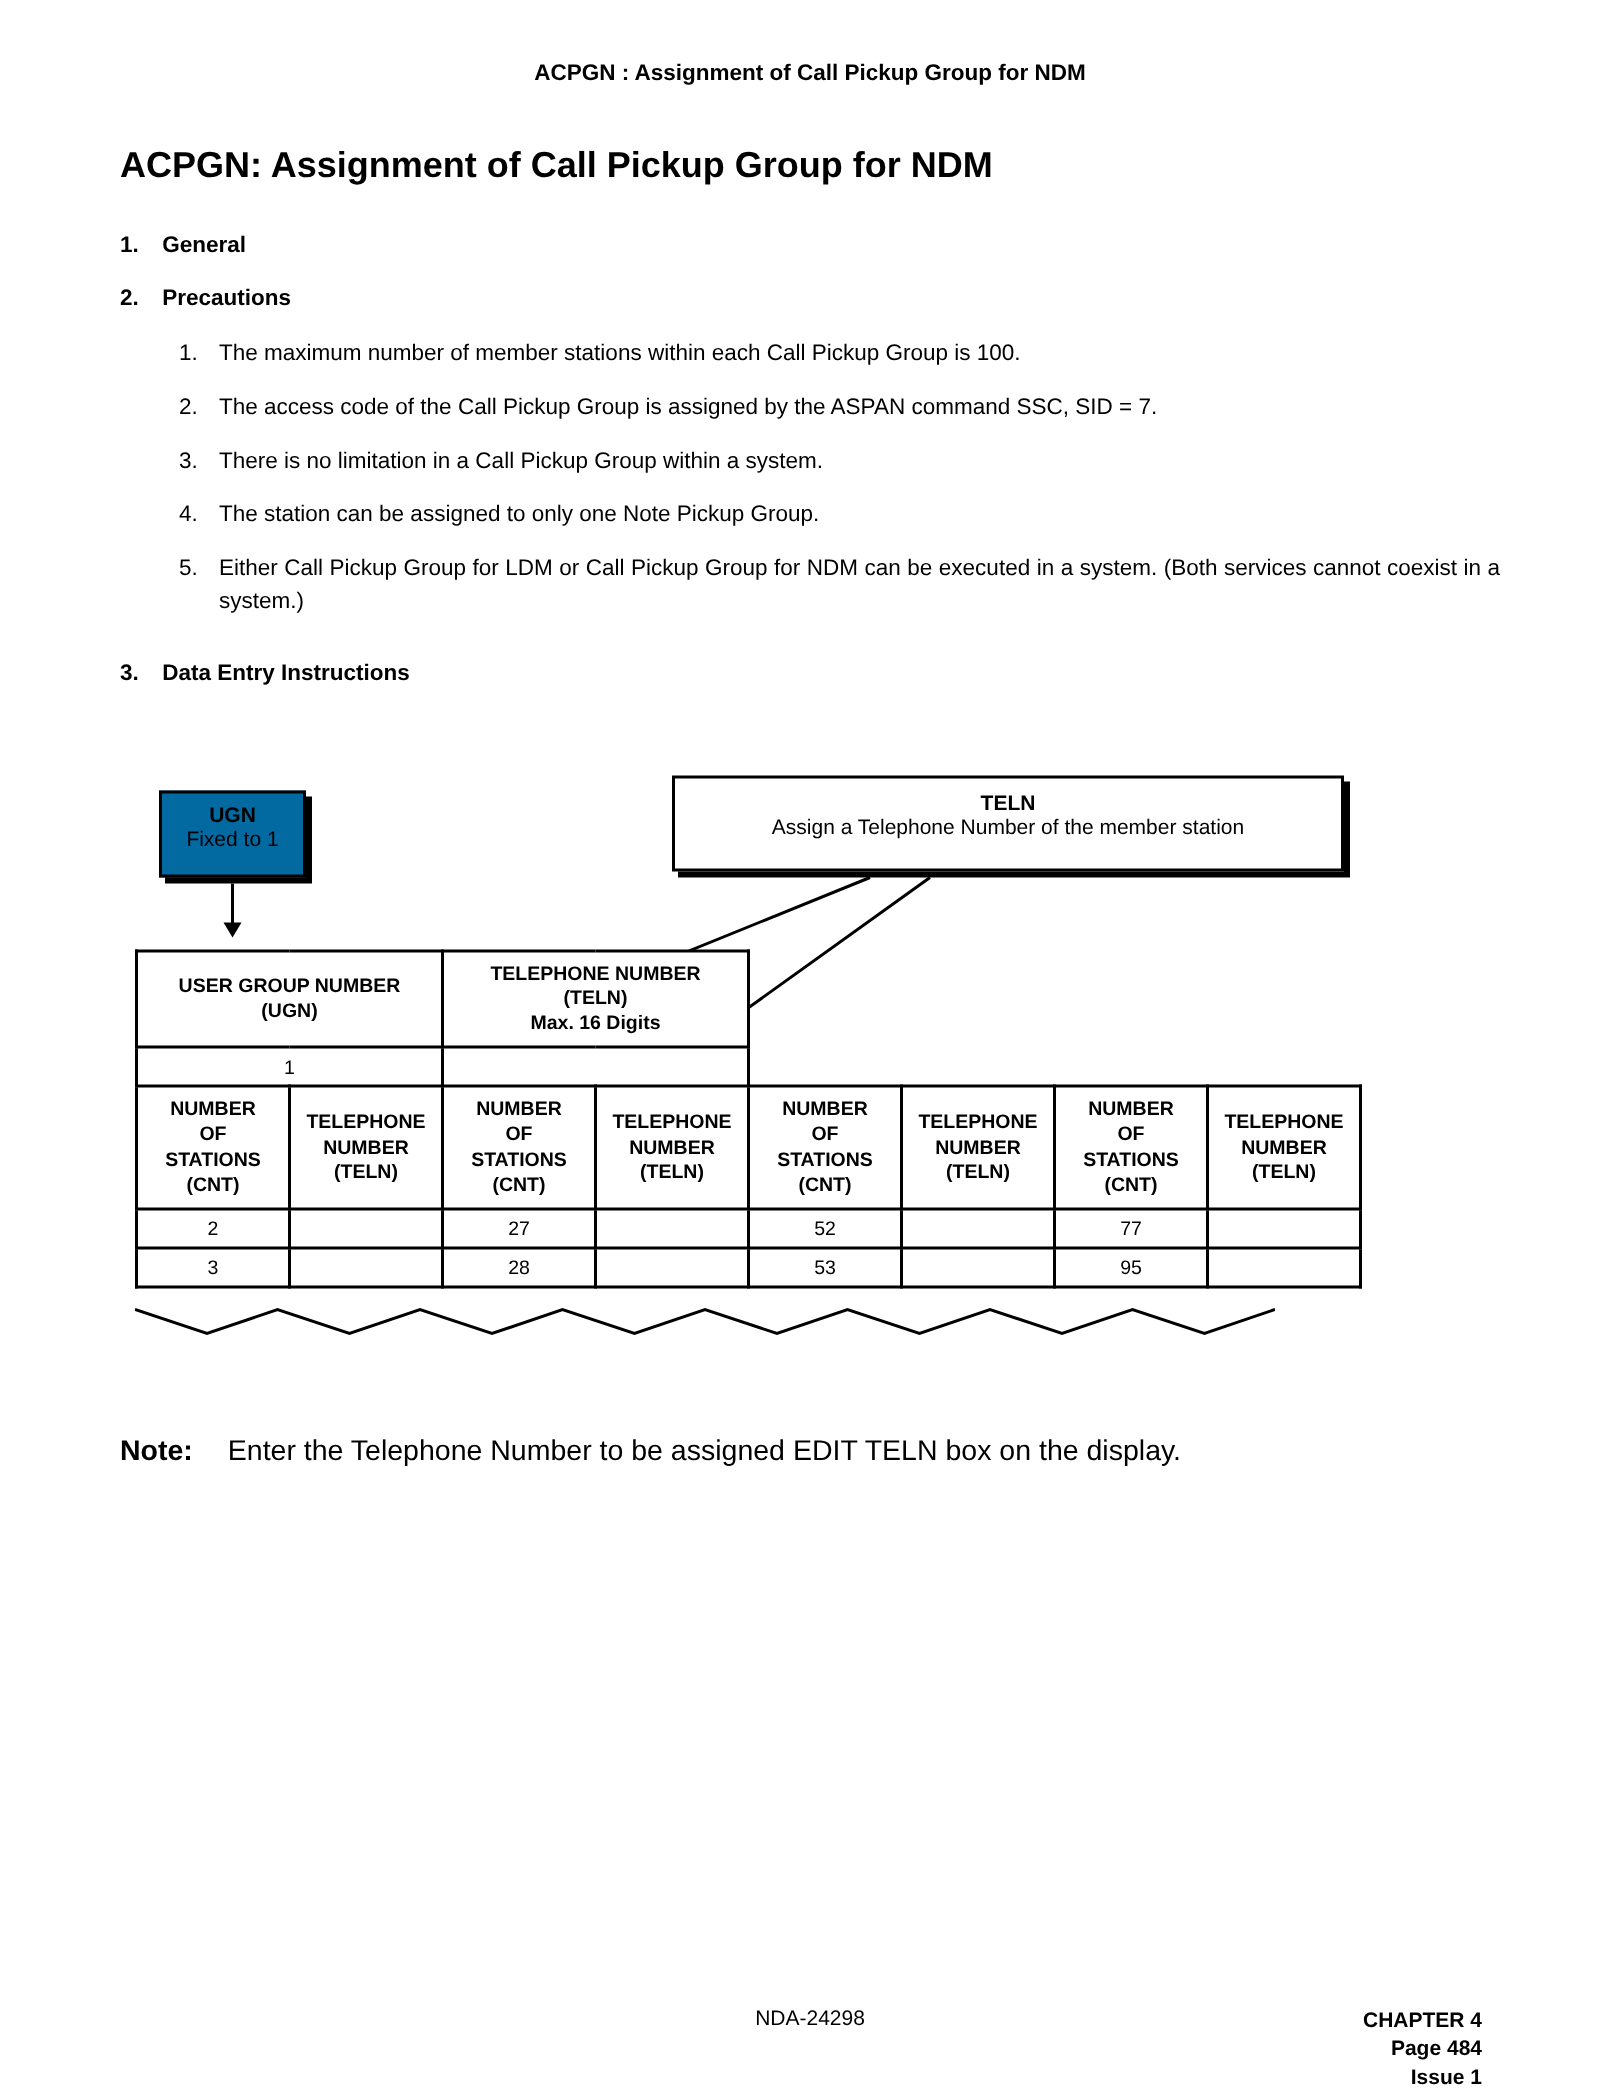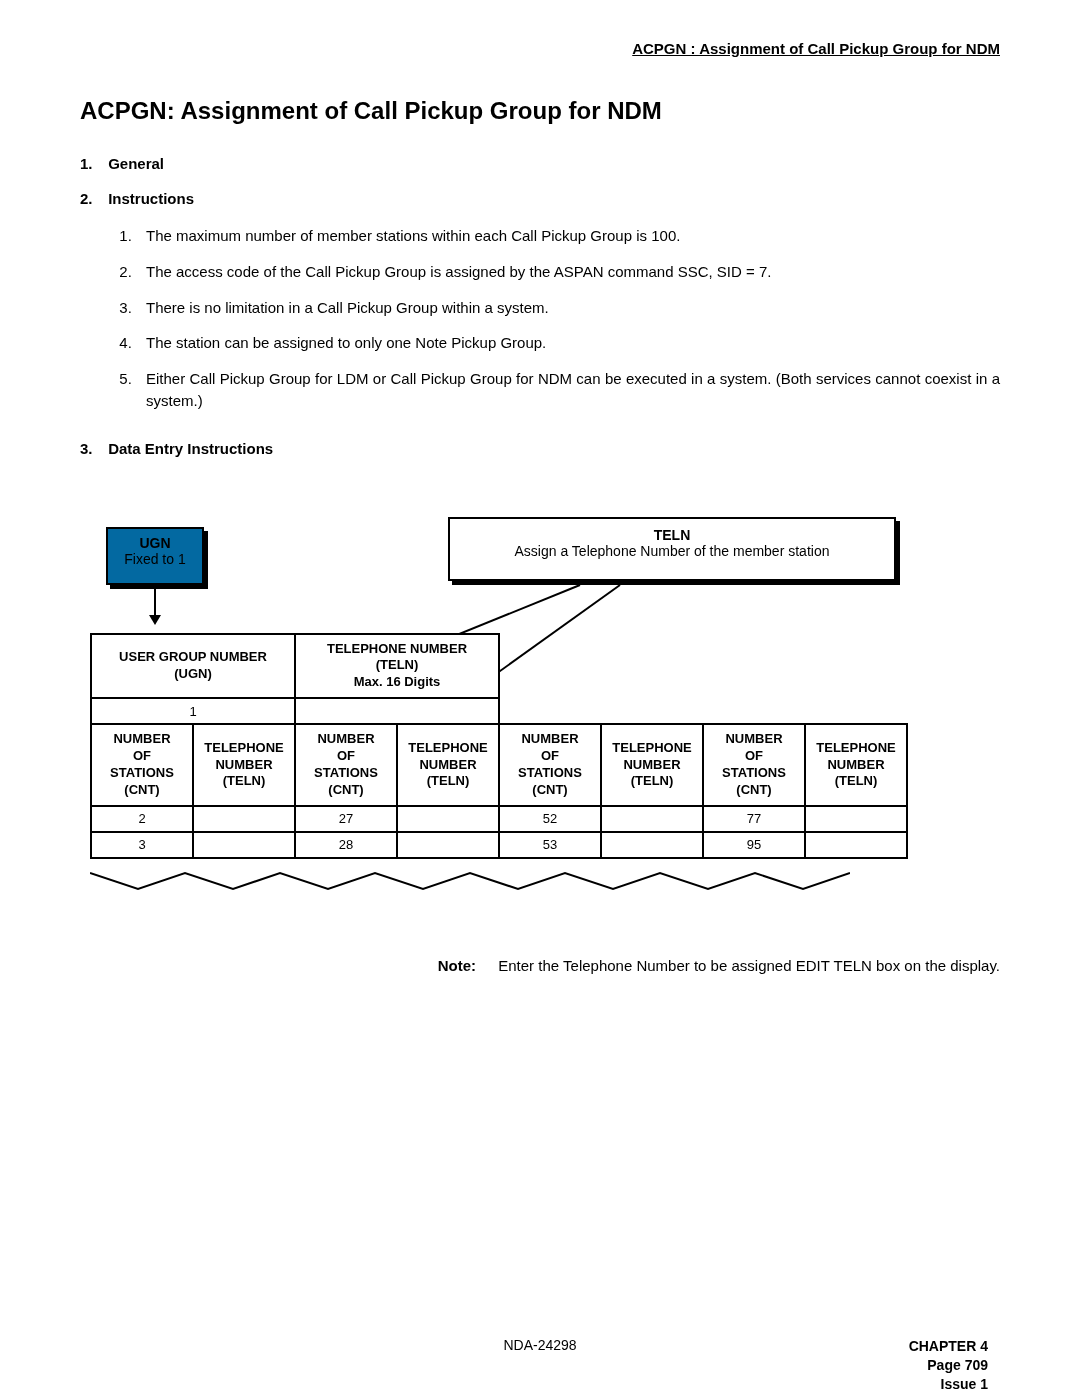--- a/index.html
+++ b/index.html
@@ -13,25 +13,24 @@
     background: #fff;
     position: relative;
   }
   .page {
     padding: 40px 80px 0 80px;
     box-sizing: border-box;
     position: relative;
     height: 100%;
   }
   .header-right {
-    text-align: right;
+    text-align: center;
     font-weight: bold;
     font-size: 15px;
     margin-bottom: 40px;
-    text-decoration: underline;
   }
   h1.title {
     font-size: 24px;
     font-weight: bold;
     margin: 0 0 30px 0;
   }
   .section-head {
     font-weight: bold;
     font-size: 15px;
     margin: 0 0 18px 0;
@@ -134,22 +133,21 @@
   
   .torn {
     position: absolute;
     left: 10px; top: 354px;
     width: 760px; height: 30px;
   }
   .torn svg { width: 100%; height: 100%; }
 
   .note-line {
     margin-top: 40px;
-    font-size: 15px;
-    text-align: right;
+    font-size: 19px;
   }
   .note-line .nl { font-weight: bold; margin-right: 18px; }
 
   .footer {
     position: absolute;
     bottom: 60px;
     left: 80px; right: 80px;
     font-size: 14px;
   }
   .footer .center { position:absolute; left:0; right:0; text-align:center; font-weight: normal; }
@@ -164,21 +162,21 @@
 
   <h1 class="title">ACPGN: Assignment of Call Pickup Group for NDM</h1>
 
   <div class="section-head">
     <span class="num">1.</span>
     <span>General</span>
   </div>
 
   <div class="section-head">
     <span class="num">2.</span>
-    <span>Instructions</span>
+    <span>Precautions</span>
   </div>
   <ol class="precautions">
     <li>The maximum number of member stations within each Call Pickup Group is 100.</li>
     <li>The access code of the Call Pickup Group is assigned by the ASPAN command SSC, SID = 7.</li>
     <li>There is no limitation in a Call Pickup Group within a system.</li>
     <li>The station can be assigned to only one Note Pickup Group.</li>
     <li>Either Call Pickup Group for LDM or Call Pickup Group for NDM can be executed in a system. (Both services cannot coexist in a system.)</li>
   </ol>
 
   <div class="section-head">
@@ -287,18 +285,18 @@
     <span class="nl">Note:</span>
     <span>Enter the Telephone Number to be assigned</span>
     <span>EDIT TELN</span>
     <span>box on the display.</span>
   </div>
 
   <div class="footer">
     <div class="center">NDA-24298</div>
     <div class="right">
       <div>CHAPTER 4</div>
-      <div>Page 709</div>
+      <div>Page 484</div>
       <div>Issue 1</div>
     </div>
   </div>
 
 </div>
 
 </body></html>

